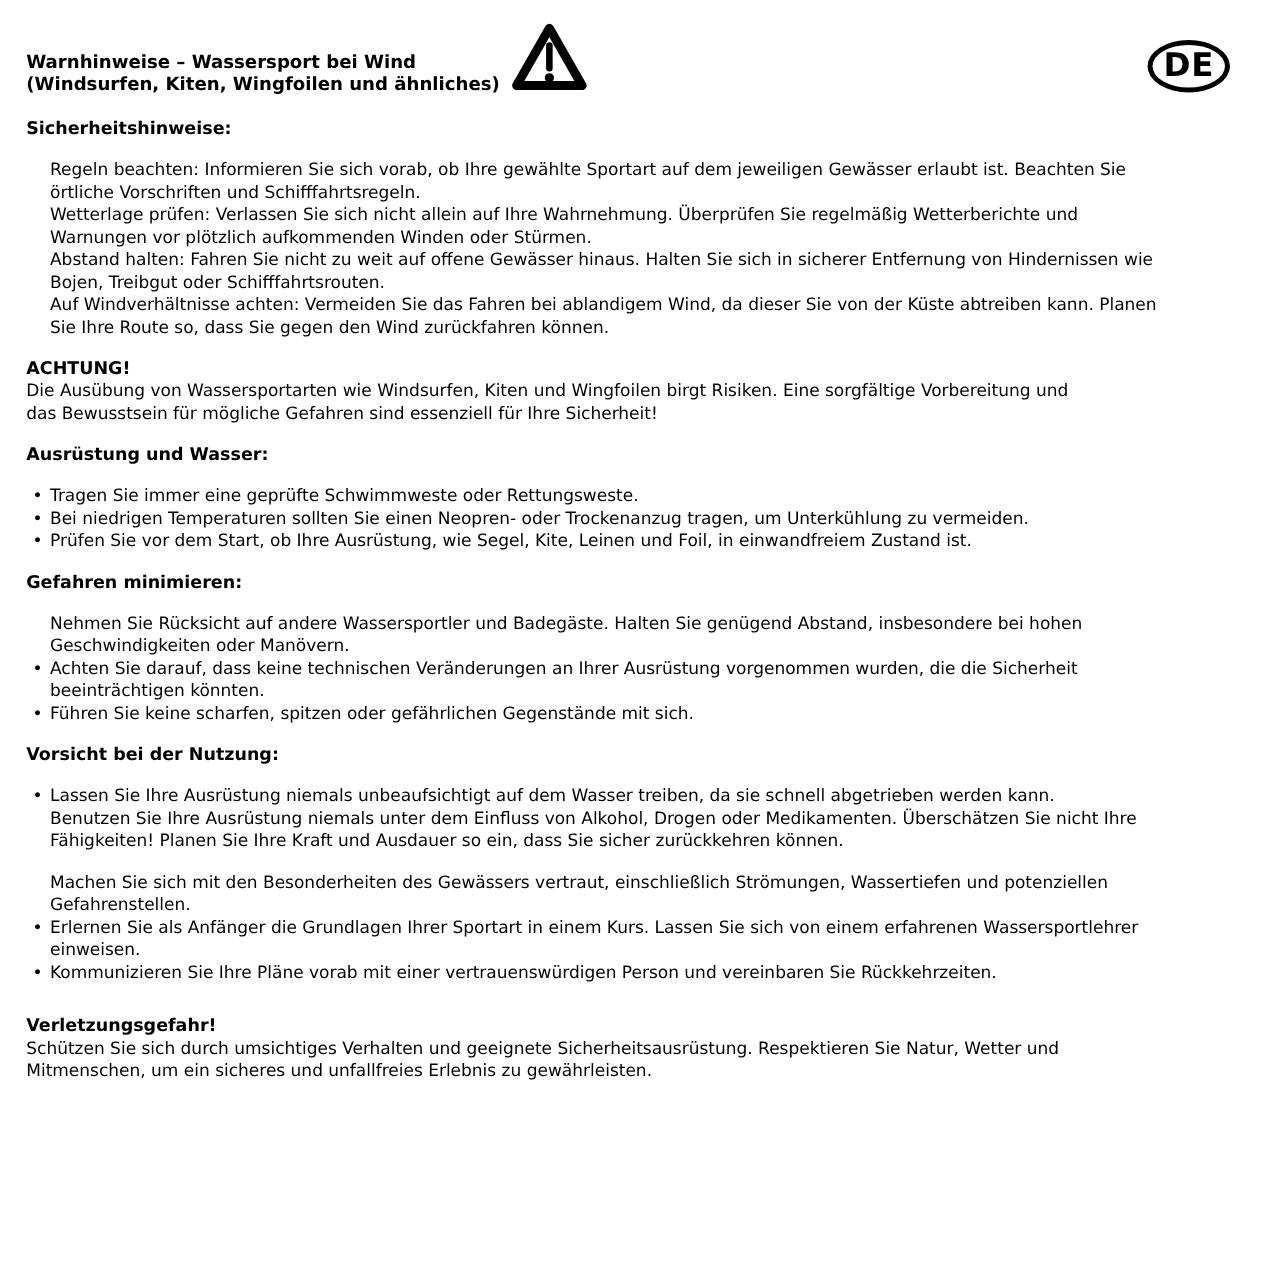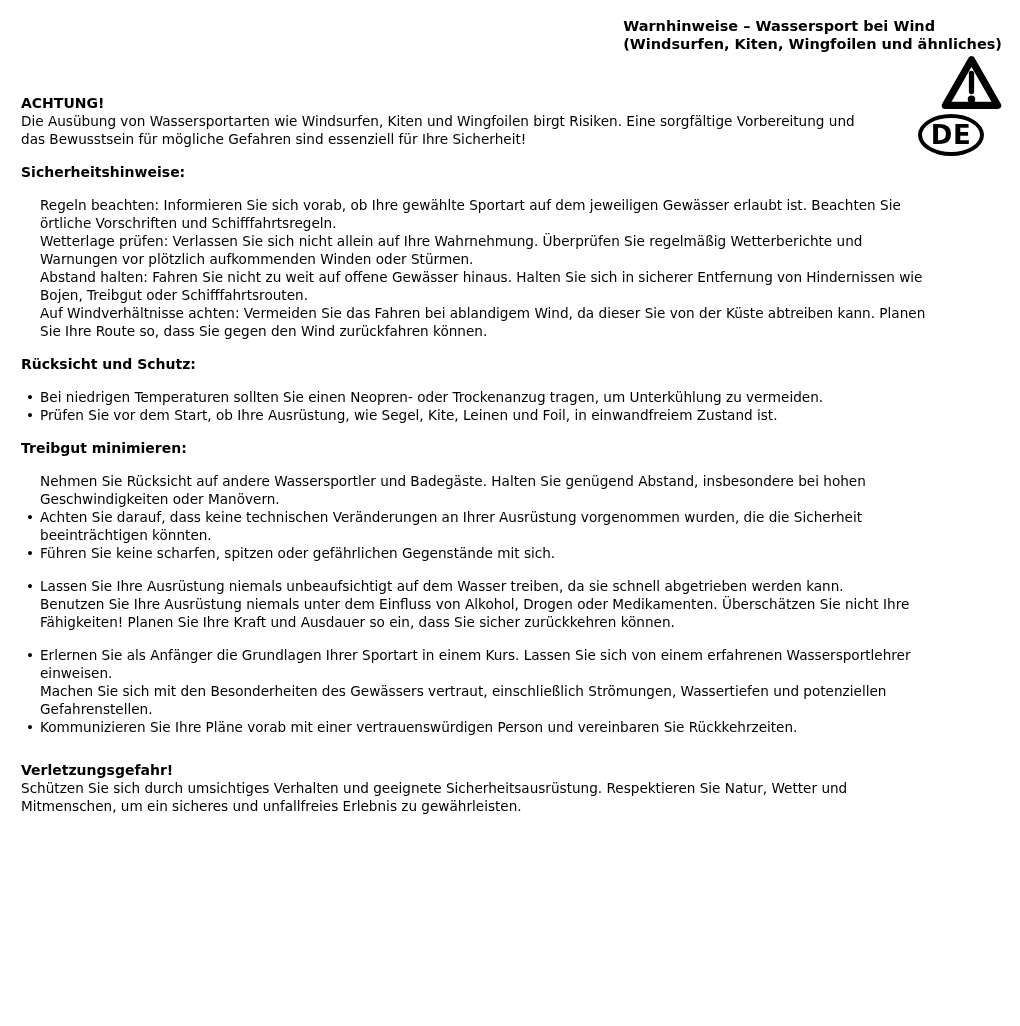--- a/index.html
+++ b/index.html
@@ -16,21 +16,20 @@
     box-sizing: border-box;
     padding: 17px 18px 0 21px;
     overflow: hidden;
     background: #ffffff;
   }
   .header {
     display: flex;
     align-items: flex-end;
     height: 60px;
     margin-bottom: 17px;
-    flex-direction: column;
   }
   .doc-title {
     margin: 0;
     font-size: 14.5px;
     font-weight: bold;
     line-height: 18px;
     white-space: pre-line;
   }
   .tri-icon { margin-left: 9px; flex: 0 0 auto; }
   .header-spacer { flex: 1 1 auto; }
@@ -87,59 +86,61 @@
       <path d="M32 21.5 L32 40.5" stroke="#000" stroke-width="5.5" stroke-linecap="round" fill="none"></path>
       <circle cx="32" cy="48.5" r="3.9" fill="#000"></circle>
     </svg>
 
     <div class="header-spacer"></div>
 
     <div class="lang-badge">DE</div>
   </div>
 
   <div>
-      <section class="section tight">
-        <h2 class="heading">ACHTUNG!</h2>
-        <div class="item flush">Die Ausübung von Wassersportarten wie Windsurfen, Kiten und Wingfoilen birgt Risiken. Eine sorgfältige Vorbereitung und
-das Bewusstsein für mögliche Gefahren sind essenziell für Ihre Sicherheit!</div>
-      </section>
       <section class="section">
         <h2 class="heading">Sicherheitshinweise:</h2>
         <div class="item">Regeln beachten: Informieren Sie sich vorab, ob Ihre gewählte Sportart auf dem jeweiligen Gewässer erlaubt ist. Beachten Sie
 örtliche Vorschriften und Schifffahrtsregeln.</div>
         <div class="item">Wetterlage prüfen: Verlassen Sie sich nicht allein auf Ihre Wahrnehmung. Überprüfen Sie regelmäßig Wetterberichte und
 Warnungen vor plötzlich aufkommenden Winden oder Stürmen.</div>
         <div class="item">Abstand halten: Fahren Sie nicht zu weit auf offene Gewässer hinaus. Halten Sie sich in sicherer Entfernung von Hindernissen wie
 Bojen, Treibgut oder Schifffahrtsrouten.</div>
         <div class="item">Auf Windverhältnisse achten: Vermeiden Sie das Fahren bei ablandigem Wind, da dieser Sie von der Küste abtreiben kann. Planen
 Sie Ihre Route so, dass Sie gegen den Wind zurückfahren können.</div>
       </section>
+      <section class="section tight">
+        <h2 class="heading">ACHTUNG!</h2>
+        <div class="item flush">Die Ausübung von Wassersportarten wie Windsurfen, Kiten und Wingfoilen birgt Risiken. Eine sorgfältige Vorbereitung und
+das Bewusstsein für mögliche Gefahren sind essenziell für Ihre Sicherheit!</div>
+      </section>
       <section class="section">
-        <h2 class="heading">Rücksicht und Schutz:</h2>
+        <h2 class="heading">Ausrüstung und Wasser:</h2>
+        <div class="item bullet">Tragen Sie immer eine geprüfte Schwimmweste oder Rettungsweste.</div>
         <div class="item bullet">Bei niedrigen Temperaturen sollten Sie einen Neopren- oder Trockenanzug tragen, um Unterkühlung zu vermeiden.</div>
         <div class="item bullet">Prüfen Sie vor dem Start, ob Ihre Ausrüstung, wie Segel, Kite, Leinen und Foil, in einwandfreiem Zustand ist.</div>
       </section>
       <section class="section">
-        <h2 class="heading">Treibgut minimieren:</h2>
+        <h2 class="heading">Gefahren minimieren:</h2>
         <div class="item">Nehmen Sie Rücksicht auf andere Wassersportler und Badegäste. Halten Sie genügend Abstand, insbesondere bei hohen
 Geschwindigkeiten oder Manövern.</div>
         <div class="item bullet">Achten Sie darauf, dass keine technischen Veränderungen an Ihrer Ausrüstung vorgenommen wurden, die die Sicherheit
 beeinträchtigen könnten.</div>
         <div class="item bullet">Führen Sie keine scharfen, spitzen oder gefährlichen Gegenstände mit sich.</div>
       </section>
       <section class="section">
+        <h2 class="heading">Vorsicht bei der Nutzung:</h2>
         <div class="item bullet">Lassen Sie Ihre Ausrüstung niemals unbeaufsichtigt auf dem Wasser treiben, da sie schnell abgetrieben werden kann.</div>
         <div class="item">Benutzen Sie Ihre Ausrüstung niemals unter dem Einfluss von Alkohol, Drogen oder Medikamenten. Überschätzen Sie nicht Ihre
 Fähigkeiten! Planen Sie Ihre Kraft und Ausdauer so ein, dass Sie sicher zurückkehren können.</div>
       </section>
       <section class="section">
+        <div class="item">Machen Sie sich mit den Besonderheiten des Gewässers vertraut, einschließlich Strömungen, Wassertiefen und potenziellen
+Gefahrenstellen.</div>
         <div class="item bullet">Erlernen Sie als Anfänger die Grundlagen Ihrer Sportart in einem Kurs. Lassen Sie sich von einem erfahrenen Wassersportlehrer
 einweisen.</div>
-        <div class="item">Machen Sie sich mit den Besonderheiten des Gewässers vertraut, einschließlich Strömungen, Wassertiefen und potenziellen
-Gefahrenstellen.</div>
         <div class="item bullet">Kommunizieren Sie Ihre Pläne vorab mit einer vertrauenswürdigen Person und vereinbaren Sie Rückkehrzeiten.</div>
       </section>
       <section class="section tight extra-top">
         <h2 class="heading">Verletzungsgefahr!</h2>
         <div class="item flush">Schützen Sie sich durch umsichtiges Verhalten und geeignete Sicherheitsausrüstung. Respektieren Sie Natur, Wetter und
 Mitmenschen, um ein sicheres und unfallfreies Erlebnis zu gewährleisten.</div>
       </section>
     </div>
 
 </div>

